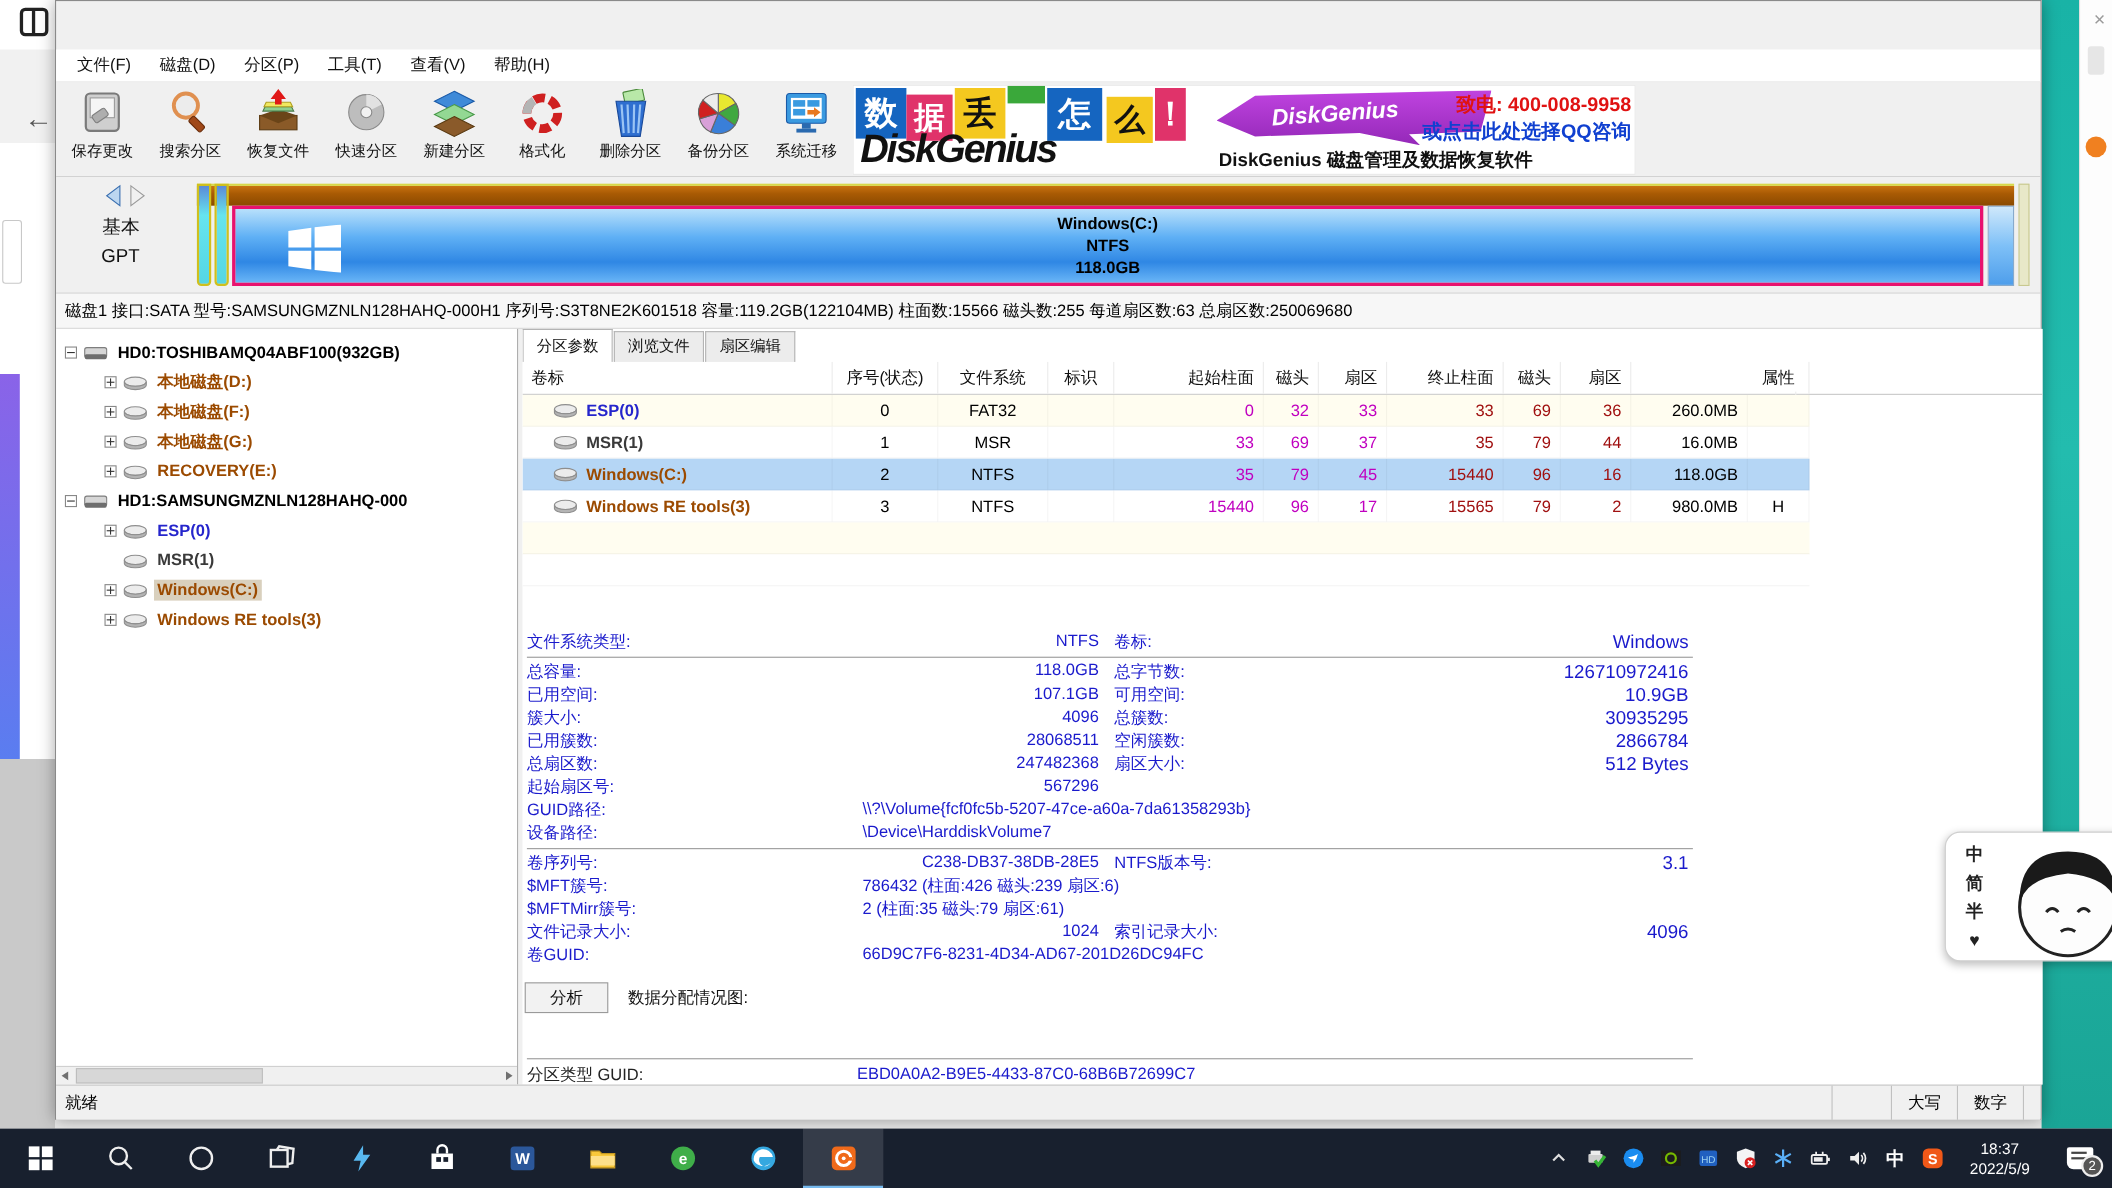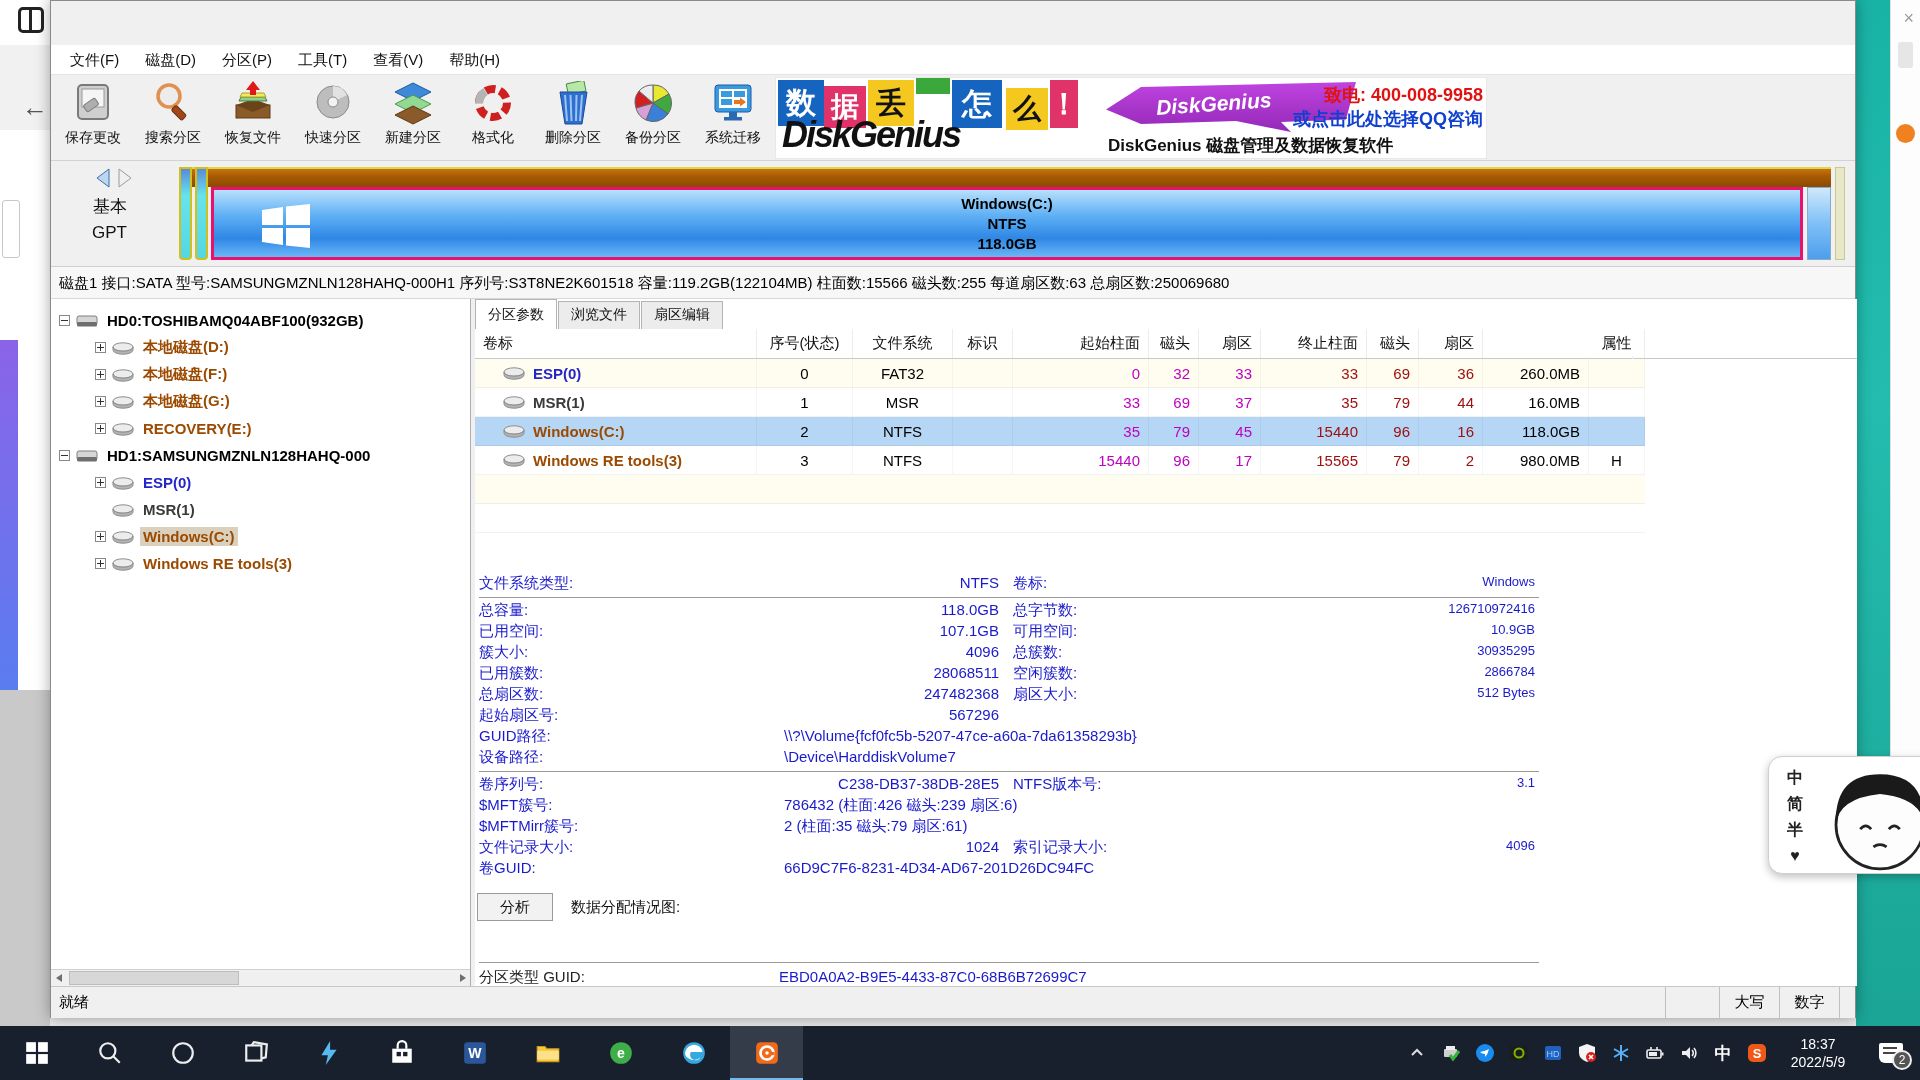--- a/index.html
+++ b/index.html
@@ -105,21 +105,21 @@
   .bg-cream { background:#fffdf0; } .bg-white { background:#fff; } .bg-sel { background:#b5d6f5; }
   .rowname { font-weight:bold; }
   .v-mag { color:#c000c0; } .v-red { color:#a01010; } .v-blk { color:#000; }
   .prt-ico { width:22px; height:14px; margin:0 8px 0 20px; flex:none; }
 
   .details { position:absolute; left:4px; top:275px; width:1070px; }
   .drow { position:absolute; left:0; height:21px; width:100%; }
   .dl { position:absolute; left:0; width:235px; font-size:15px; color:#1a1acc; white-space:nowrap; }
   .dv { position:absolute; left:235px; width:285px; font-size:15px; color:#1a1acc; text-align:right; white-space:nowrap; }
   .dl2 { position:absolute; left:534px; width:240px; font-size:15px; color:#1a1acc; white-space:nowrap; }
-  .dv2 { position:absolute; left:774px; width:282px; font-size:13px; color:#1a1acc; text-align:right; white-space:nowrap; }
+  .dv2 { position:absolute; left:774px; width:282px; font-size:17px; color:#1a1acc; text-align:right; white-space:nowrap; }
   .dvfull { position:absolute; left:305px; font-size:15px; color:#1a1acc; white-space:nowrap; }
   .dsep { position:absolute; left:0; width:1060px; height:1px; background:#9a9a9a; }
 
   .analyze-row { position:absolute; left:2px; top:594px; height:30px; }
   .analyze-btn { position:absolute; left:0; top:0; width:76px; height:28px; background:#f2f2f2; border:1px solid #9a9a9a; font-size:15px; color:#111; display:flex; align-items:center; justify-content:center; }
   .alloc-label { position:absolute; left:94px; top:5px; font-size:15px; color:#111; white-space:nowrap; }
   .bottomsep { position:absolute; left:4px; top:663px; width:1060px; height:1px; background:#9a9a9a; }
   .clipped-row { position:absolute; left:4px; top:669px; height:18px; width:1100px; overflow:hidden; }
   .clipped-row .cl { position:absolute; left:0; font-size:15px; color:#222; }
   .clipped-row .cv { position:absolute; left:300px; font-size:15px; color:#1a1acc; }

